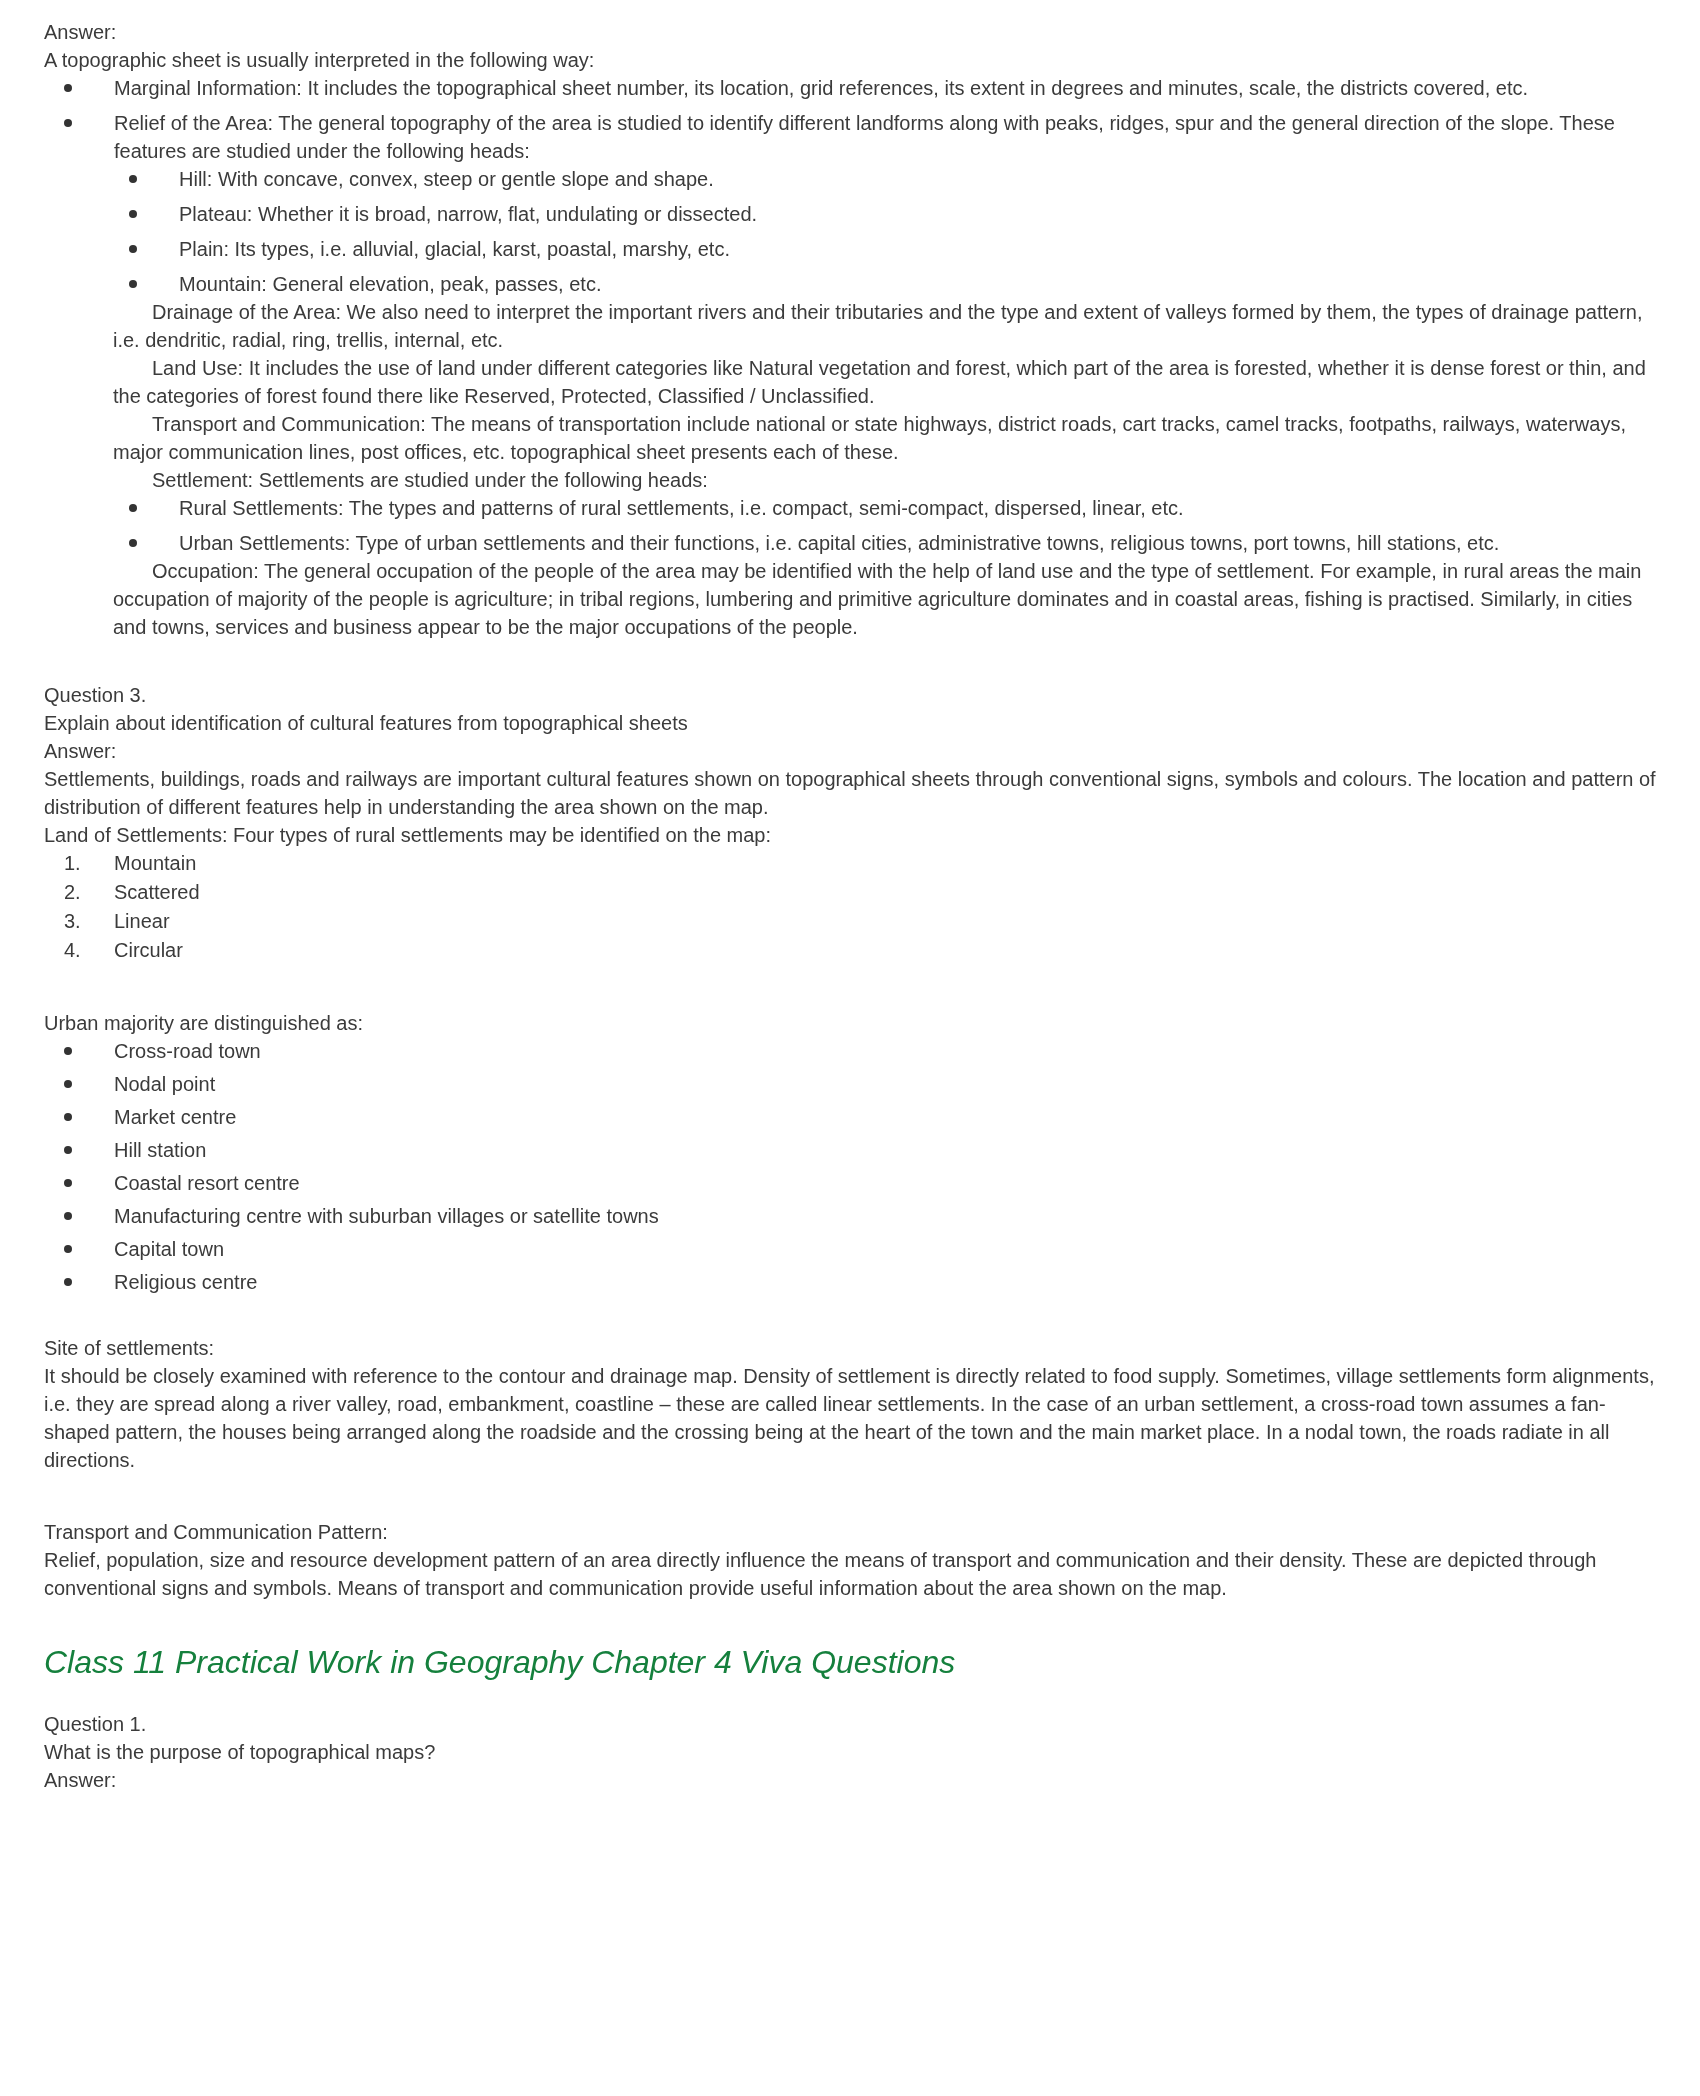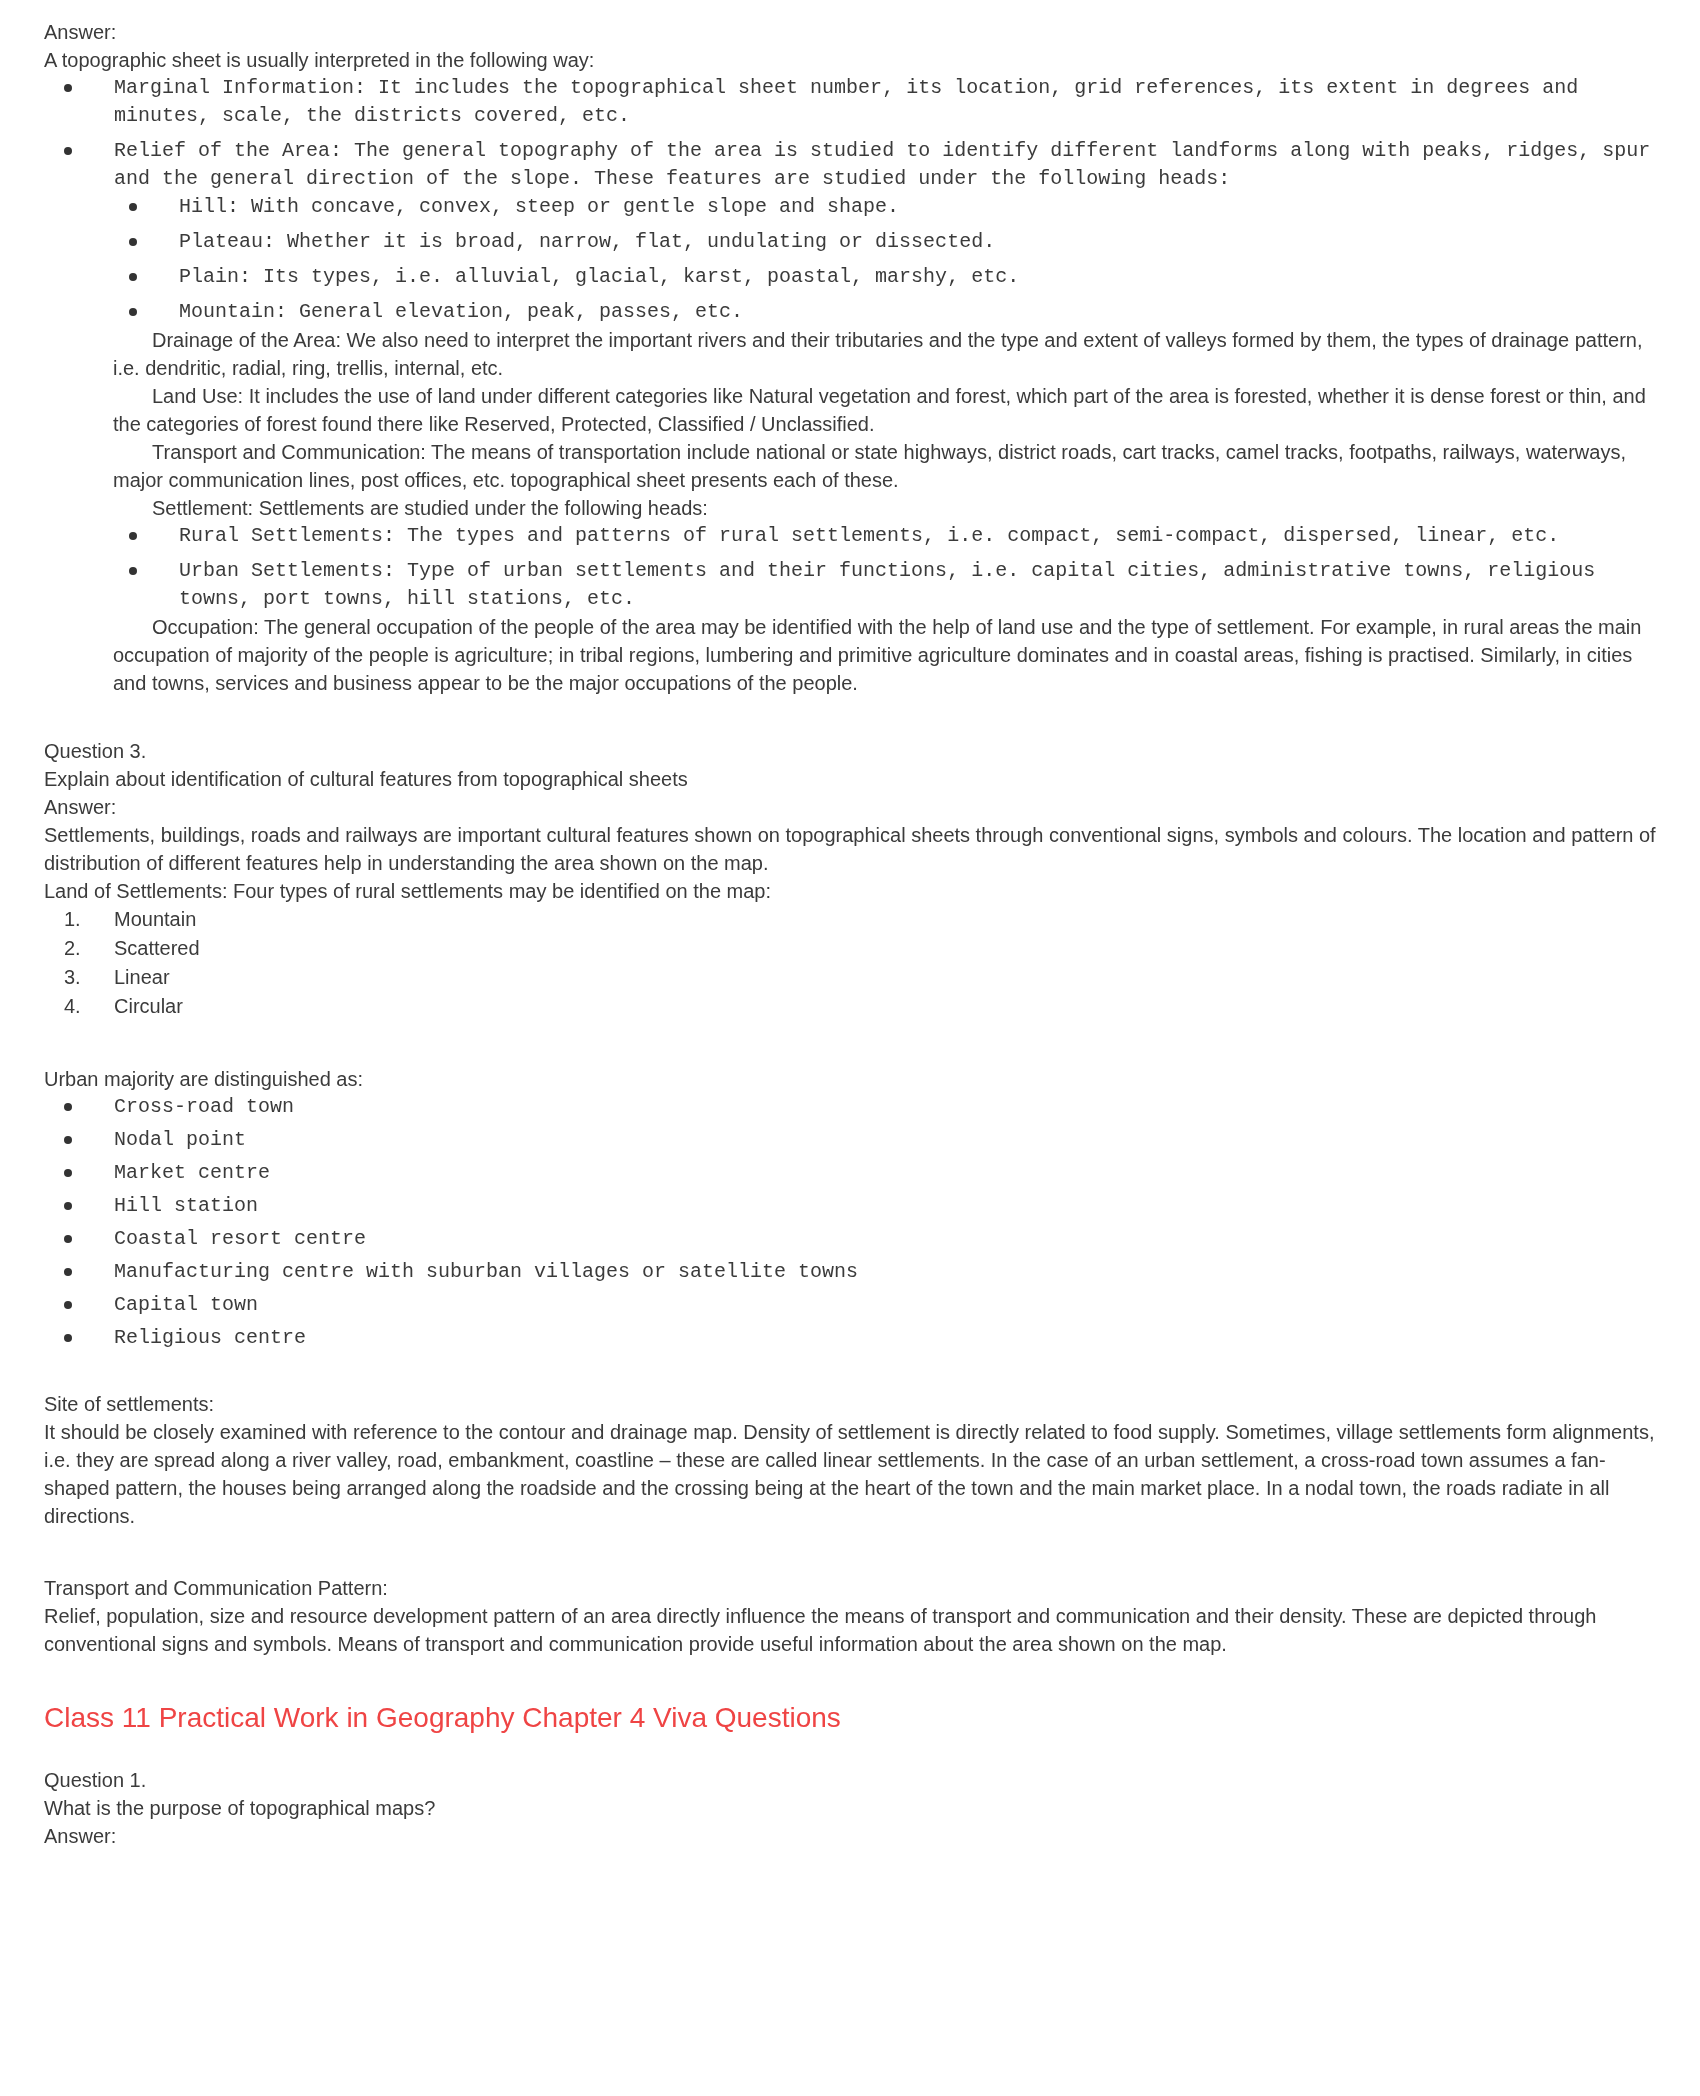--- a/index.html
+++ b/index.html
@@ -30,21 +30,20 @@
   }
   ul.blist, ol.nlist {
     list-style: none;
     margin: 0;
     padding: 0;
   }
   ul.blist > li {
     position: relative;
     padding-left: 70px;
     margin-bottom: 7px;
-    font-family: Liberation Mono, monospace;
   }
   ul.blist > li:last-child { margin-bottom: 0; }
   ul.blist > li::before {
     content: "";
     position: absolute;
     left: 20px;
     top: 10px;
     width: 8px;
     height: 8px;
     border-radius: 50%;
@@ -62,25 +61,26 @@
   ol.nlist > li .marker {
     position: absolute;
     left: 20px;
     top: 0;
   }
   .indent {
     margin: 0 0 0 69px;
     text-indent: 39px;
   }
   .doc-h1 {
-    font-size: 28px;
+    font-size: 32px;
     line-height: 40px;
     font-weight: 400;
     margin: 0;
-    color: #ef4444;
+    color: #15803d;
+    font-style: italic;
   }
   
   [data-block="interpret-list"]    { margin-top: 59px; }
   [data-block="relief-sublist"]    { margin-top: 7px; }
   [data-block="settlement-sublist"]{ margin-top: 7px; }
   [data-block="q3-head"]           { margin-top: 40px; }
   [data-block="types-ol"]          { margin-top: 40px; }
   [data-block="urban-intro"]       { margin-top: 45px; }
   [data-block="urban-list"]        { margin-top: 50px; }
   [data-block="site-label"]        { margin-top: 38px; }

